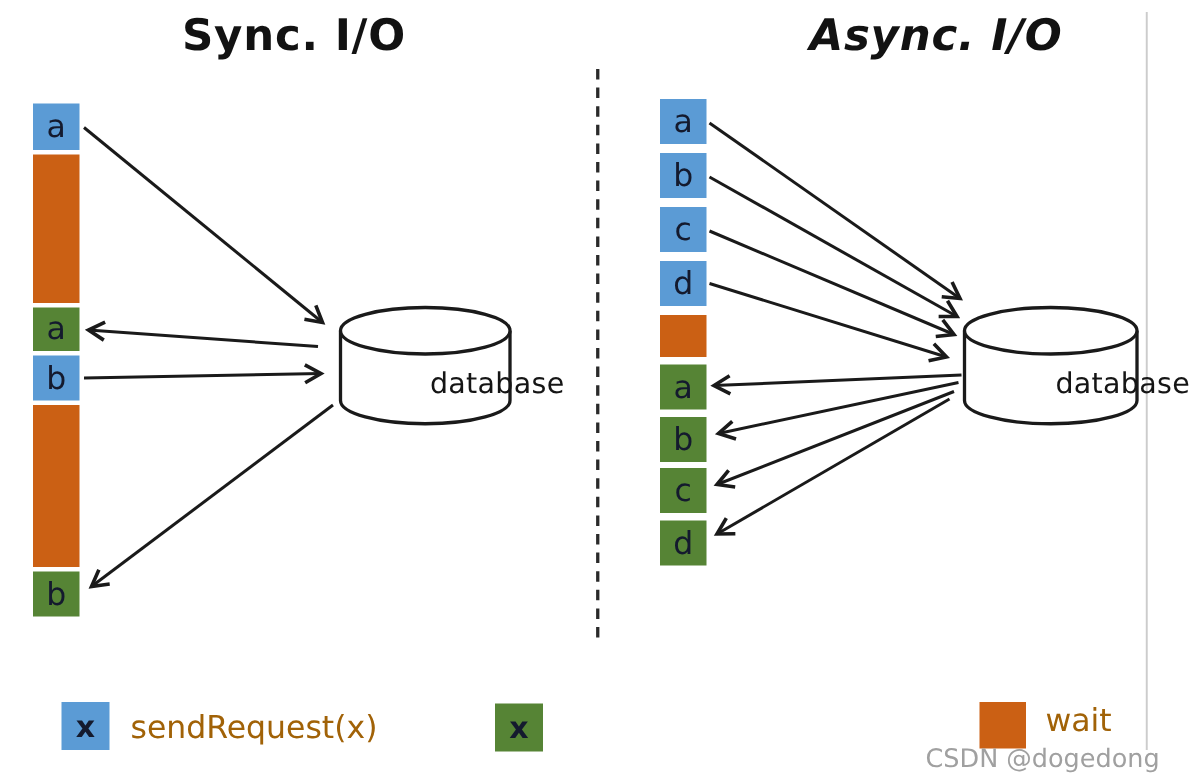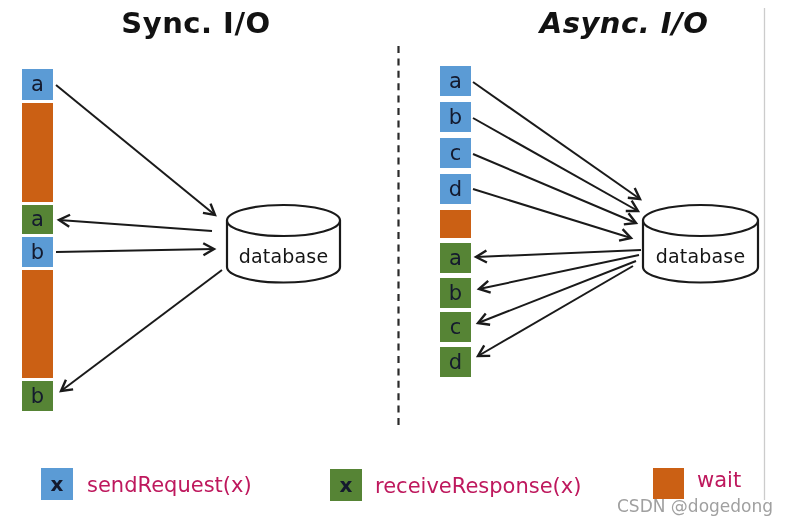--- a/index.html
+++ b/index.html
@@ -40,35 +40,35 @@
   .r2{top:138px;}
   .r3{top:174px;}
   .r4{top:210px;height:28px;}
   .r5{top:243px;}
   .r6{top:278px;}
   .r7{top:312px;}
   .r8{top:347px;}
 
   .dblabel{
     position:absolute;top:245px;text-align:center;
-    font-size:19px;color:#151515;letter-spacing:.2px;
+    font-size:19px;color:#151515;letter-spacing:.2px;padding-left:48px;
   }
   .dblabel.left{left:227px;width:113px;}
   .dblabel.right{left:643px;width:115px;}
 
   .legend-box{
     position:absolute;width:32px;height:32px;
     display:flex;align-items:center;justify-content:center;
     font-size:20px;font-weight:600;color:#141a2e;line-height:1;
   }
   .lg-send{left:41px;top:468px;}
   .lg-recv{left:330px;top:469px;}
   .lg-wait{left:653px;top:468px;width:31px;height:31px;}
   .legend-text{
-    position:absolute;font-size:21px;color:#be185d;white-space:nowrap;line-height:26px;
+    position:absolute;font-size:21px;color:#a16207;white-space:nowrap;line-height:26px;
   }
   .lt-send{left:87px;top:472px;}
   .lt-recv{left:375px;top:473px;}
   .lt-wait{left:697px;top:467px;}
 
   .watermark{
     position:absolute;left:617px;top:496px;z-index:5;
     font-size:17px;color:#a0a0a0;white-space:nowrap;
   }
 </style>
@@ -137,19 +137,18 @@
   <div class="block rcol r7 receive">c</div>
   <div class="block rcol r8 receive">d</div>
 
   <div class="dblabel left">database</div>
   <div class="dblabel right">database</div>
 
   <div class="legend-box send lg-send">x</div>
   <div class="legend-text lt-send">sendRequest(x)</div>
 
   <div class="legend-box receive lg-recv">x</div>
-  <div class="legend-text lt-recv">receiveResponse(x)</div>
 
   <div class="legend-box wait lg-wait"></div>
   <div class="legend-text lt-wait">wait</div>
 
   <div class="watermark">CSDN @dogedong</div>
 </div>
 
 </body></html>

